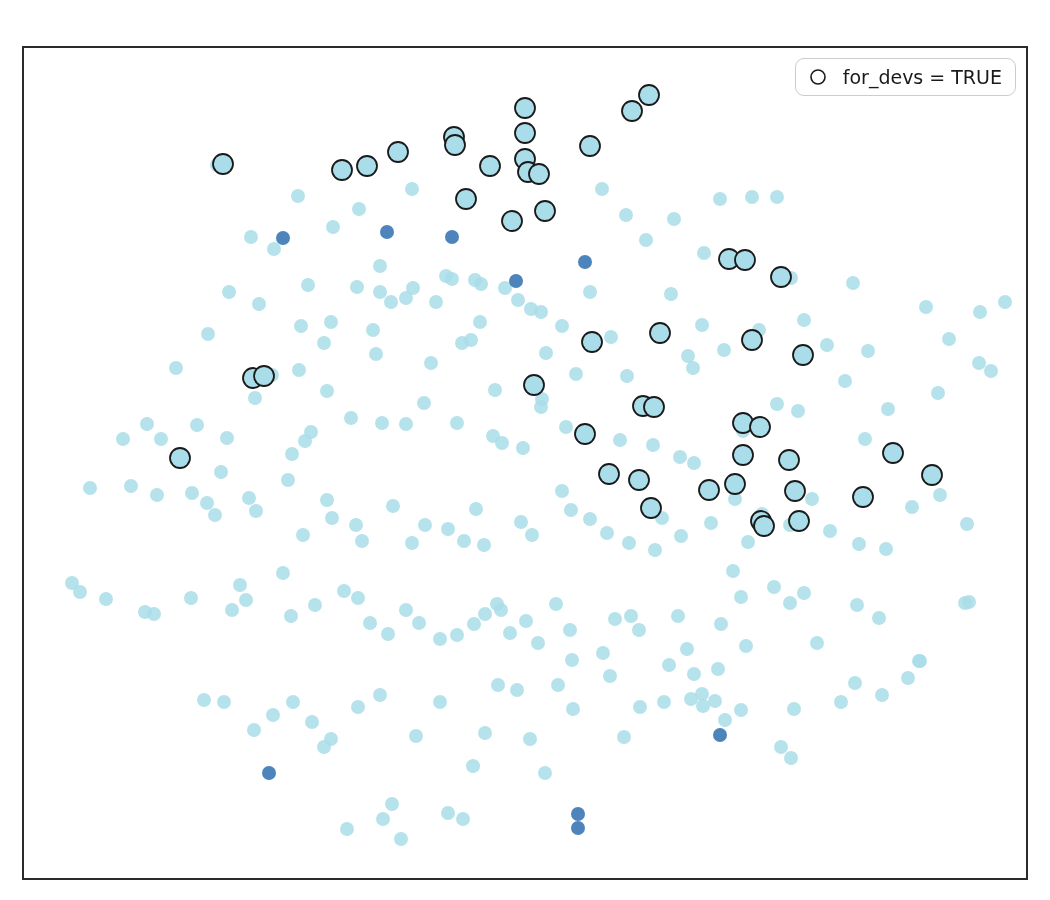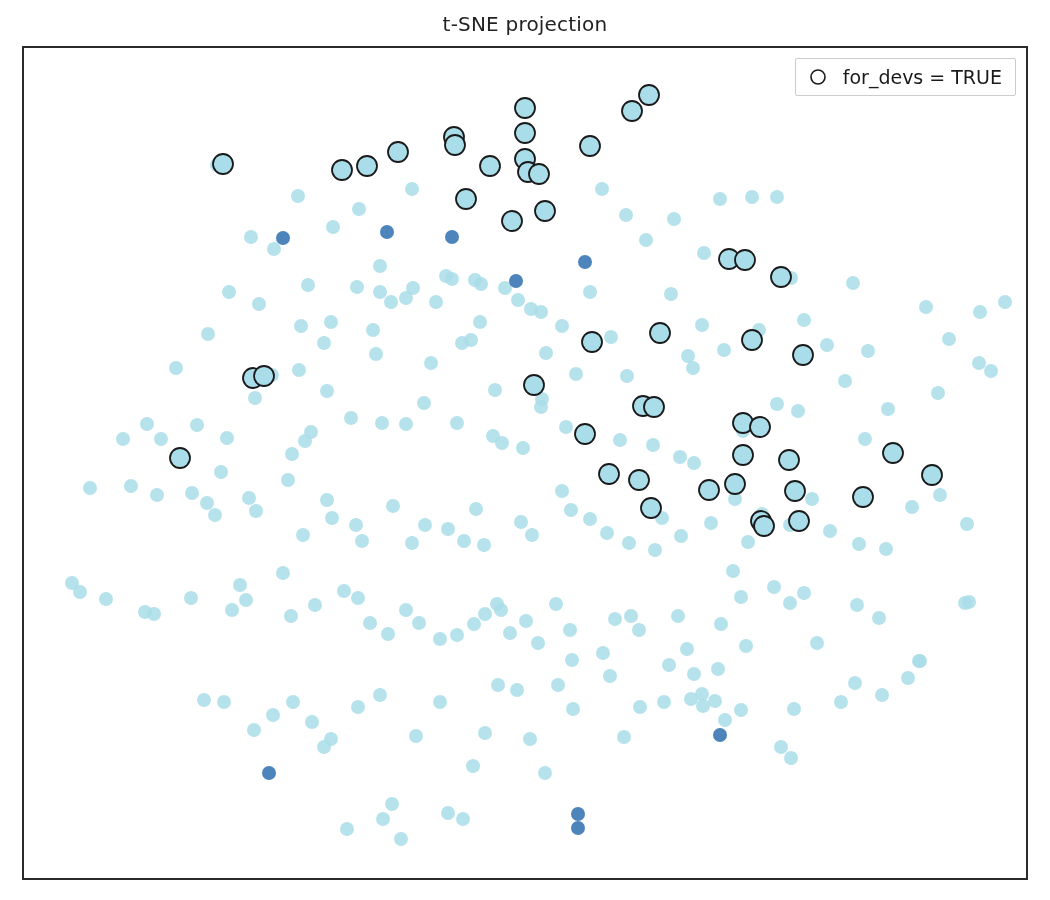--- a/index.html
+++ b/index.html
@@ -51,21 +51,21 @@
   }
   #points-layer svg {
     display: block;
   }
   #legend {
     position: absolute;
     right: 10px;
     top: 10px;
     background: #ffffff;
     border: 1px solid #cccccc;
-    border-radius: 2px;
+    border-radius: 9px;
     padding: 7px 13px 7px 11px;
     display: flex;
     align-items: center;
     gap: 14px;
     box-sizing: border-box;
   }
   #legend .legend-marker {
     flex: 0 0 auto;
     display: block;
   }
@@ -74,21 +74,20 @@
     color: #1a1a1a;
     white-space: nowrap;
     line-height: 22px;
   }
 </style>
 </head>
 <body>
 
 <div id="figure">
 
-  <div id="chart-title">t-SNE projection</div>
 
   <div id="axes">
 
     <div id="points-layer">
       <svg id="scatter-svg" width="1002" height="830">
           <g>
             <circle cx="193" cy="117" r="7" fill="#a9dde9" fill-opacity="0.85"></circle>
             <circle cx="274" cy="148" r="7" fill="#a9dde9" fill-opacity="0.85"></circle>
             <circle cx="309" cy="179" r="7" fill="#a9dde9" fill-opacity="0.85"></circle>
             <circle cx="227" cy="189" r="7" fill="#a9dde9" fill-opacity="0.85"></circle>

